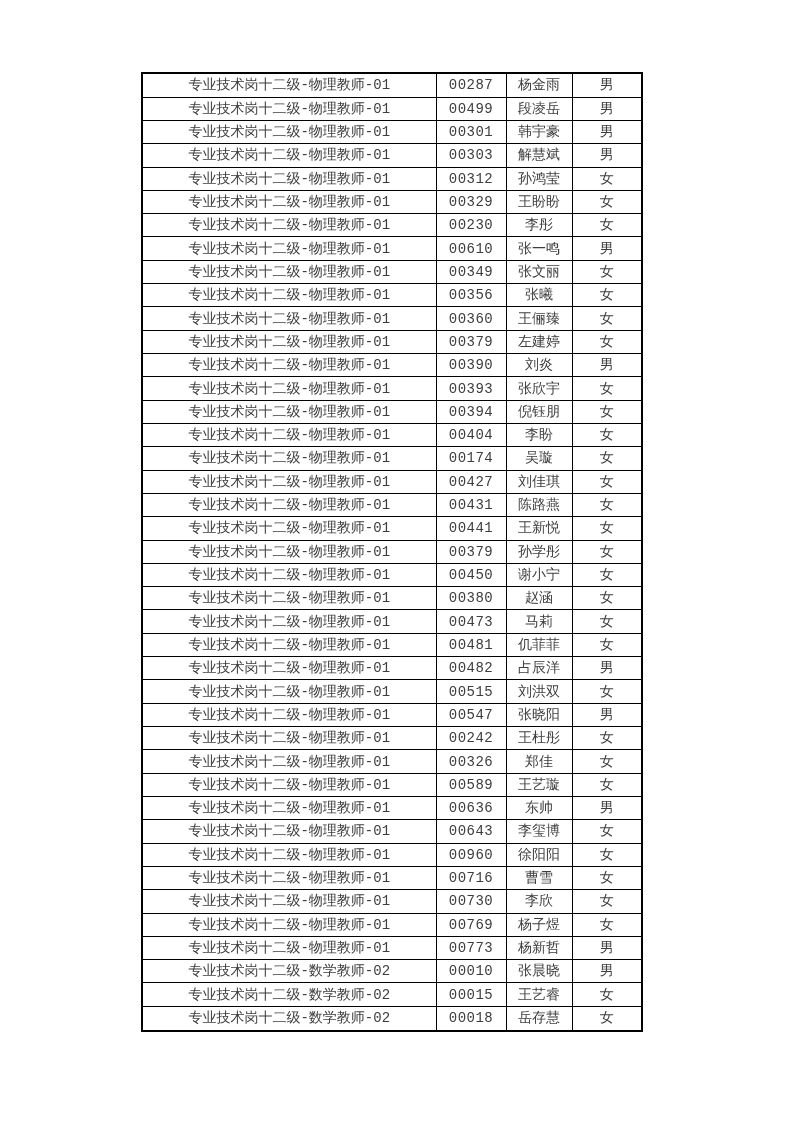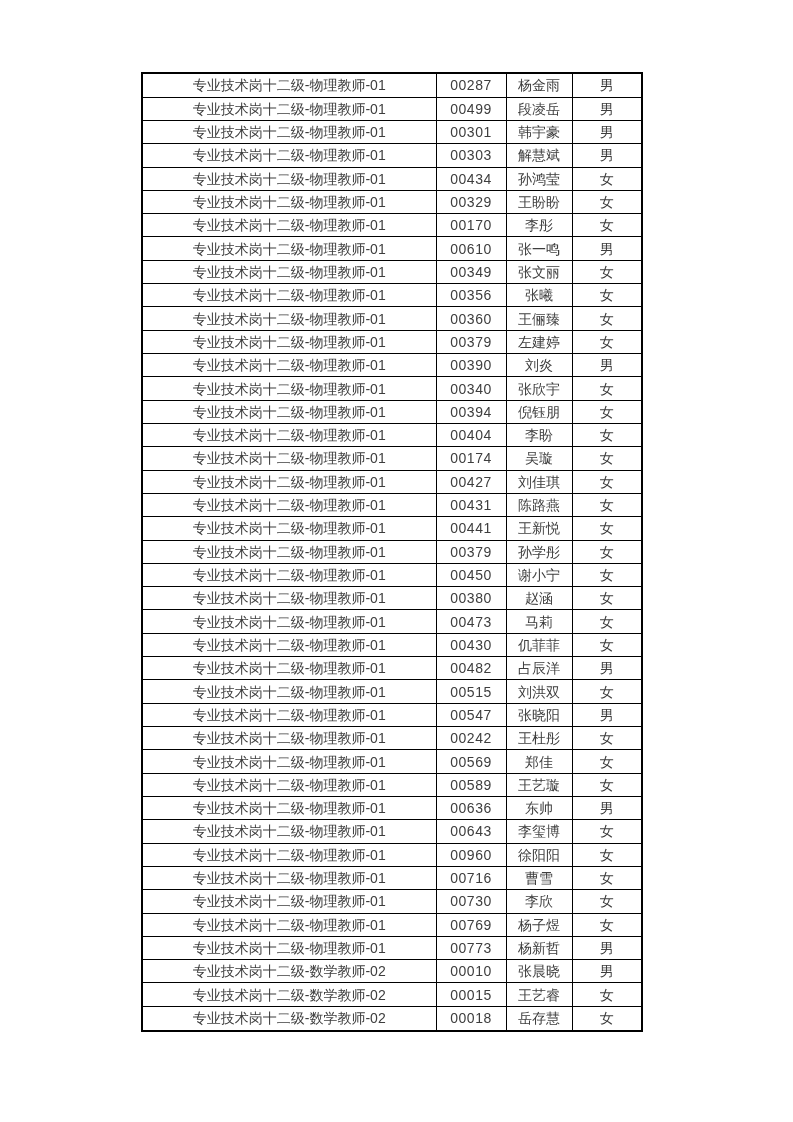--- a/index.html
+++ b/index.html
@@ -6,21 +6,21 @@
     margin: 0;
     padding: 0;
     background: #ffffff;
   }
   .page {
     position: relative;
     width: 671px;
     height: 1122px;
     background: #ffffff;
     overflow: hidden;
-    font-family: Liberation Sans, sans-serif;
+    font-family: Liberation Mono, monospace;
     padding-left: 35px;
   }
   table.roster-table {
     position: absolute;
     left: 141px;
     top: 72px;
     width: 500px;
     height: 960px;
     border-collapse: collapse;
     table-layout: fixed;
@@ -72,33 +72,33 @@
           <td class="col-gender">男</td>
         </tr>
         <tr>
           <td class="col-position">专业技术岗十二级-物理教师-01</td>
           <td class="col-code">00303</td>
           <td class="col-name">解慧斌</td>
           <td class="col-gender">男</td>
         </tr>
         <tr>
           <td class="col-position">专业技术岗十二级-物理教师-01</td>
-          <td class="col-code">00434</td>
+          <td class="col-code">00312</td>
           <td class="col-name">孙鸿莹</td>
           <td class="col-gender">女</td>
         </tr>
         <tr>
           <td class="col-position">专业技术岗十二级-物理教师-01</td>
           <td class="col-code">00329</td>
           <td class="col-name">王盼盼</td>
           <td class="col-gender">女</td>
         </tr>
         <tr>
           <td class="col-position">专业技术岗十二级-物理教师-01</td>
-          <td class="col-code">00170</td>
+          <td class="col-code">00230</td>
           <td class="col-name">李彤</td>
           <td class="col-gender">女</td>
         </tr>
         <tr>
           <td class="col-position">专业技术岗十二级-物理教师-01</td>
           <td class="col-code">00610</td>
           <td class="col-name">张一鸣</td>
           <td class="col-gender">男</td>
         </tr>
         <tr>
@@ -126,21 +126,21 @@
           <td class="col-gender">女</td>
         </tr>
         <tr>
           <td class="col-position">专业技术岗十二级-物理教师-01</td>
           <td class="col-code">00390</td>
           <td class="col-name">刘炎</td>
           <td class="col-gender">男</td>
         </tr>
         <tr>
           <td class="col-position">专业技术岗十二级-物理教师-01</td>
-          <td class="col-code">00340</td>
+          <td class="col-code">00393</td>
           <td class="col-name">张欣宇</td>
           <td class="col-gender">女</td>
         </tr>
         <tr>
           <td class="col-position">专业技术岗十二级-物理教师-01</td>
           <td class="col-code">00394</td>
           <td class="col-name">倪钰朋</td>
           <td class="col-gender">女</td>
         </tr>
         <tr>
@@ -192,21 +192,21 @@
           <td class="col-gender">女</td>
         </tr>
         <tr>
           <td class="col-position">专业技术岗十二级-物理教师-01</td>
           <td class="col-code">00473</td>
           <td class="col-name">马莉</td>
           <td class="col-gender">女</td>
         </tr>
         <tr>
           <td class="col-position">专业技术岗十二级-物理教师-01</td>
-          <td class="col-code">00430</td>
+          <td class="col-code">00481</td>
           <td class="col-name">仉菲菲</td>
           <td class="col-gender">女</td>
         </tr>
         <tr>
           <td class="col-position">专业技术岗十二级-物理教师-01</td>
           <td class="col-code">00482</td>
           <td class="col-name">占辰洋</td>
           <td class="col-gender">男</td>
         </tr>
         <tr>
@@ -222,21 +222,21 @@
           <td class="col-gender">男</td>
         </tr>
         <tr>
           <td class="col-position">专业技术岗十二级-物理教师-01</td>
           <td class="col-code">00242</td>
           <td class="col-name">王杜彤</td>
           <td class="col-gender">女</td>
         </tr>
         <tr>
           <td class="col-position">专业技术岗十二级-物理教师-01</td>
-          <td class="col-code">00569</td>
+          <td class="col-code">00326</td>
           <td class="col-name">郑佳</td>
           <td class="col-gender">女</td>
         </tr>
         <tr>
           <td class="col-position">专业技术岗十二级-物理教师-01</td>
           <td class="col-code">00589</td>
           <td class="col-name">王艺璇</td>
           <td class="col-gender">女</td>
         </tr>
         <tr>

